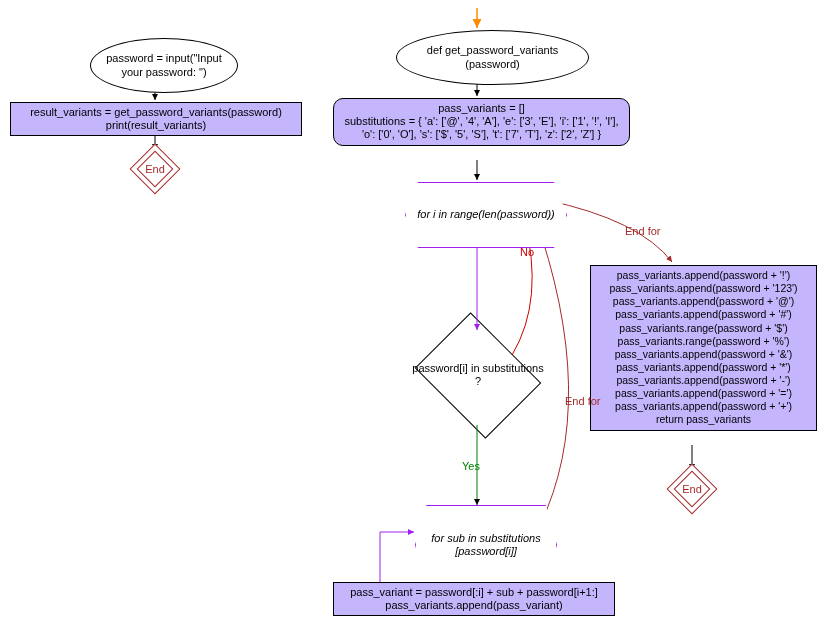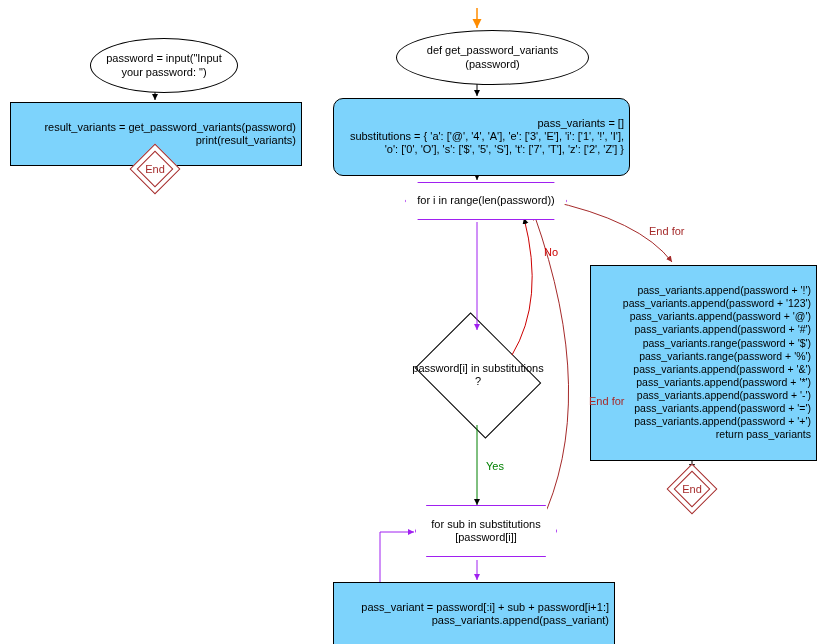--- a/index.html
+++ b/index.html
@@ -25,36 +25,37 @@
     display: flex;
     align-items: center;
     justify-content: center;
     text-align: center;
     padding: 4px 8px;
     line-height: 1.2;
   }
   .rect {
     position: absolute;
     border: 1px solid #000;
-    background: #7dd3fc;
-    padding: 18px 5px;
-    line-height: 1.2;
-    text-align: right;
+    background: #c4b5fd;
+    padding: 3px 5px;
+    line-height: 1.2;
+    text-align: center;
   }
   .hex {
     position: absolute;
     border: 1px solid #a020f0;
     background: #fff;
     display: flex;
     align-items: center;
     justify-content: center;
     text-align: center;
     line-height: 1.2;
-    padding: 0 10px;
+    padding: 14px 10px;
     clip-path: polygon(8% 0, 92% 0, 100% 50%, 92% 100%, 8% 100%, 0 50%);
+    font-style: italic;
   }
   .diamond {
     position: absolute;
     display: flex;
     align-items: center;
     justify-content: center;
     text-align: center;
     line-height: 1.2;
   }
   .diamond::before {
@@ -106,21 +107,20 @@
     top: 0;
     left: 0;
     width: 833px;
     height: 644px;
     pointer-events: none;
   }
   .label {
     position: absolute;
     font-size: 11px;
     background: transparent;
-    margin-left: 24px;
   }
 </style>
 </head>
 <body>
 
 <div class="canvas">
 
   <svg class="arrows">
     <defs>
       <marker id="arr-black" markerWidth="8" markerHeight="8" refX="6" refY="3" orient="auto">

